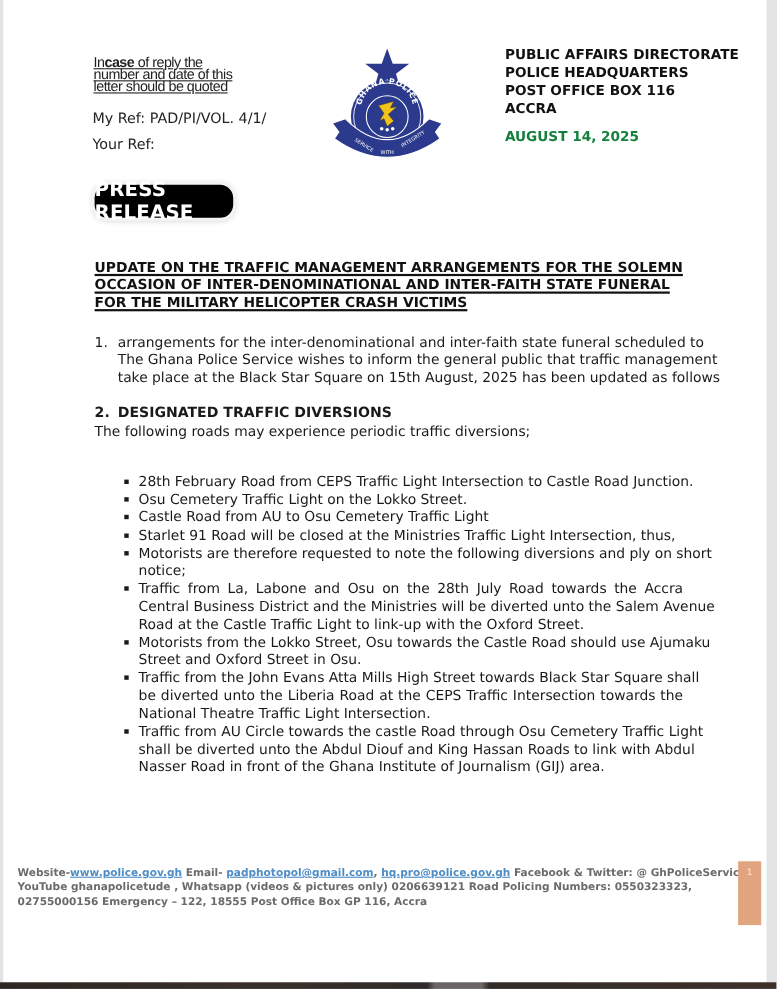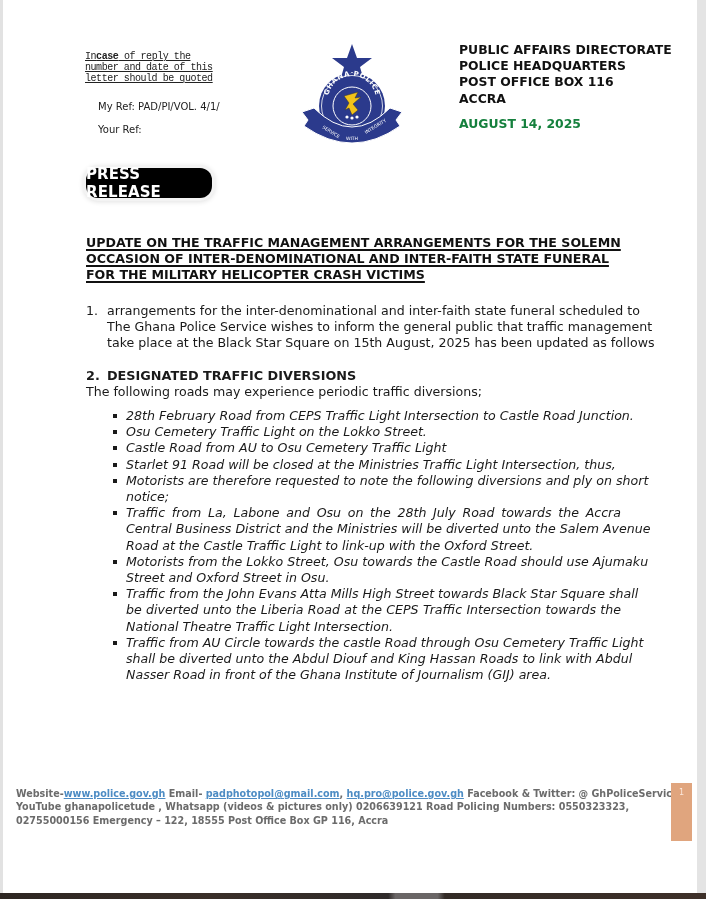--- a/index.html
+++ b/index.html
@@ -12,43 +12,43 @@
   }
   .right-gutter { position: absolute; left: 697px; top: 0; width: 9px; height: 893px; background: #e4e4e4; }
   .bottom-strip {
     position: absolute; left: 0; top: 893px; width: 706px; height: 6px;
     background: linear-gradient(90deg, #2d2622 0%, #3a2f29 30%, #2f2b2a 55%, #6a6666 56%, #6a6666 62%, #332b26 63%, #3e3029 100%);
   }
 
   
   .reply-note {
     position: absolute; left: 85px; top: 51px; width: 110px;
-    font-family: Liberation Mono, monospace;
-    font-size: 10px; line-height: 11px; letter-spacing: -0.45px; color: #222;
+    font-family: Liberation Sans, sans-serif;
+    font-size: 13px; line-height: 11px; letter-spacing: -0.45px; color: #222;
   }
   .reply-note span { text-decoration: underline; display: block; white-space: nowrap; }
   .reply-note b { font-weight: bold; }
-  .ref-line { position: absolute; left: 98px; font-size: 10px; color: #222; white-space: nowrap; }
+  .ref-line { position: absolute; left: 84px; font-size: 13px; color: #222; white-space: nowrap; }
   .ref-my { top: 101px; }
   .ref-your { top: 124px; }
 
   
   .logo { position: absolute; left: 300px; top: 42px; width: 104px; height: 112px; }
 
   
   .address {
     position: absolute; left: 459px; top: 42px;
     font-weight: bold; font-size: 12.4px; line-height: 16.2px; color: #111; white-space: nowrap;
   }
   .date { position: absolute; left: 459px; top: 116px; font-weight: bold; font-size: 12.4px; color: #15803d; white-space: nowrap; }
 
   
   .badge {
     position: absolute; left: 86px; top: 168px; width: 126px; height: 30px;
-    background: #000; color: #fff; font-weight: bold; font-size: 15px;
+    background: #000; color: #fff; font-weight: bold; font-size: 18px;
     display: flex; align-items: center; justify-content: center;
     box-shadow: 0 0 0 3px #f3f3f3, 0 1px 5px 3px rgba(0,0,0,0.12);
     letter-spacing: 0.1px;
     border-radius: 12px;
   }
 
   
   .title {
     position: absolute; left: 86px; top: 235px; width: 535px;
     font-weight: bold; font-size: 12.6px; line-height: 15.8px; color: #111;
@@ -62,21 +62,21 @@
   .para1 { position: absolute; left: 86px; top: 303px; width: 535px; }
   .para1 .num { position: absolute; left: 0; top: 0; }
   .para1 .txt { margin-left: 21px; text-align: justify; text-align-last: left; }
   .para1 .txt span { display: block; white-space: nowrap; }
 
   .sec2 { position: absolute; left: 86px; top: 368px; width: 535px; }
   .sec2 .num { position: absolute; left: 0; top: 0; font-weight: bold; font-size: 12.8px; }
   .sec2 .head { margin-left: 21px; font-weight: bold; font-size: 12.8px; line-height: 16.2px; }
   .sec2 .intro { }
 
-  .bullets { position: absolute; left: 113px; top: 408px; width: 508px; list-style: none; font-style: italic; }
+  .bullets { position: absolute; left: 113px; top: 430px; width: 508px; list-style: none; }
   .bullets li { position: relative; padding-left: 13px; }
   .bullets li .bul {
     position: absolute; left: 0; top: 6px; width: 4px; height: 4px; background: #1a1a1a;
   }
   .bullets li .lines span { display: block; white-space: nowrap; }
   .bullets li.just .lines span { text-align: justify; text-align-last: justify; }
   .bullets li.just .lines span:last-child { text-align-last: left; }
 
   
   .footer {

